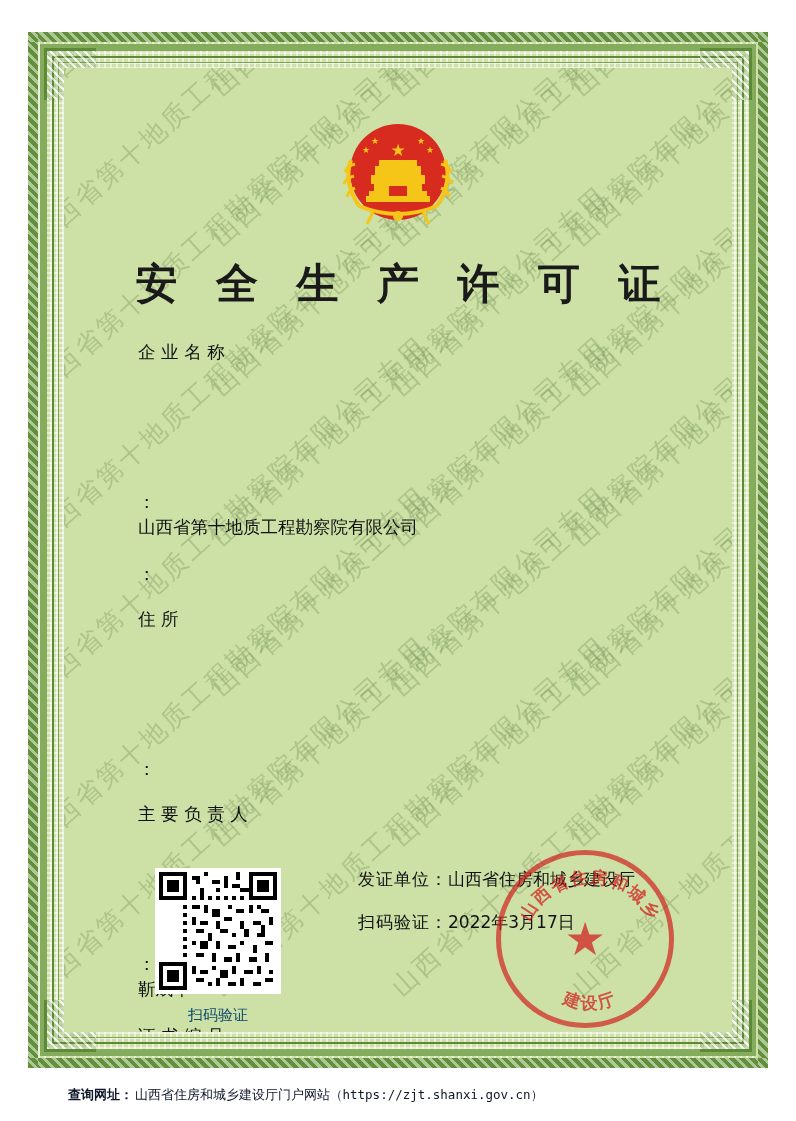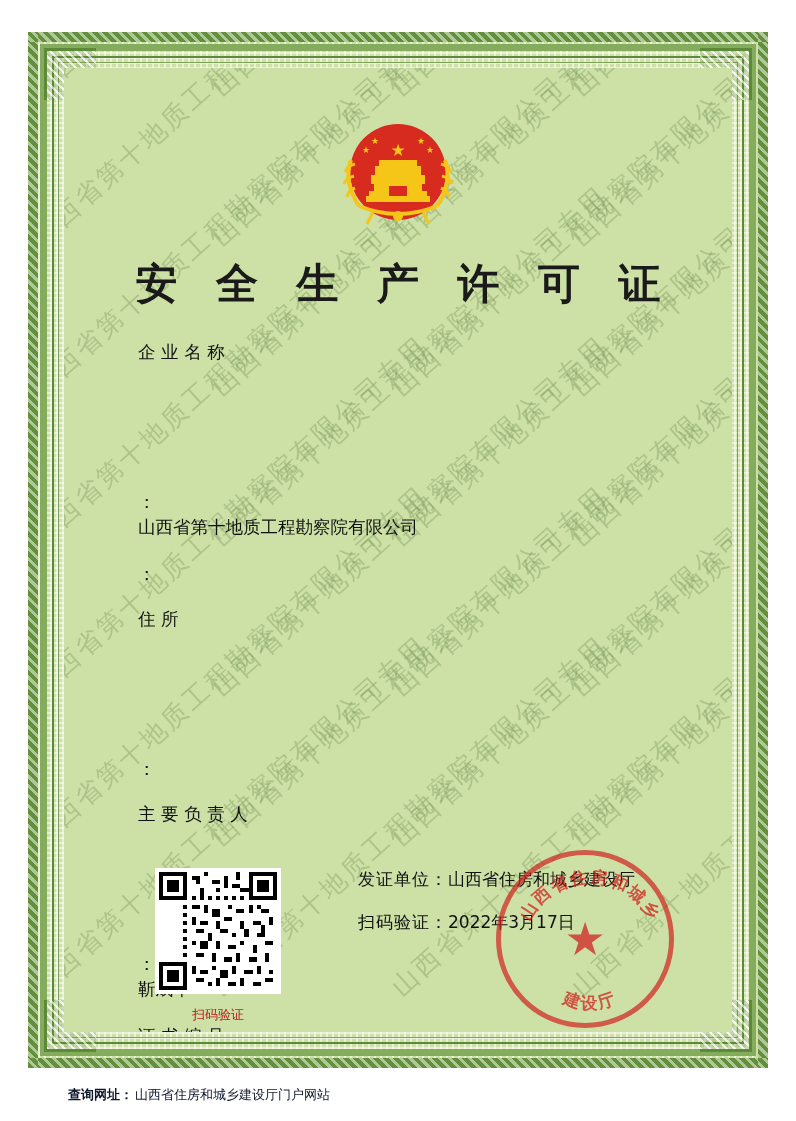--- a/index.html
+++ b/index.html
@@ -243,22 +243,22 @@
   .qr-code {
     width: 118px;
     height: 118px;
     margin: 0 auto;
     background: #fff;
     padding: 4px;
     box-sizing: content-box;
   }
   .qr-caption {
     margin-top: 12px;
-    font-size: 13px;
-    color: #b91c1c;
+    font-size: 15px;
+    color: #0c4a6e;
     font-family: Liberation Mono, monospace;
   }
 
   
   .footer {
     position: absolute;
     left: 28px;
     top: 1086px;
     width: 740px;
     font-size: 13px;
@@ -524,15 +524,16 @@
         </svg>
         <div class="seal-star">★</div>
       </div>
 
     </div>
   </div>
 
   <div class="footer">
     <span class="footer-label">查询网址：</span>
     <span class="footer-text">山西省住房和城乡建设厅门户网站</span>
+    <span class="footer-url">（https://zjt.shanxi.gov.cn）</span>
   </div>
 
 </div>
 
 </body></html>

